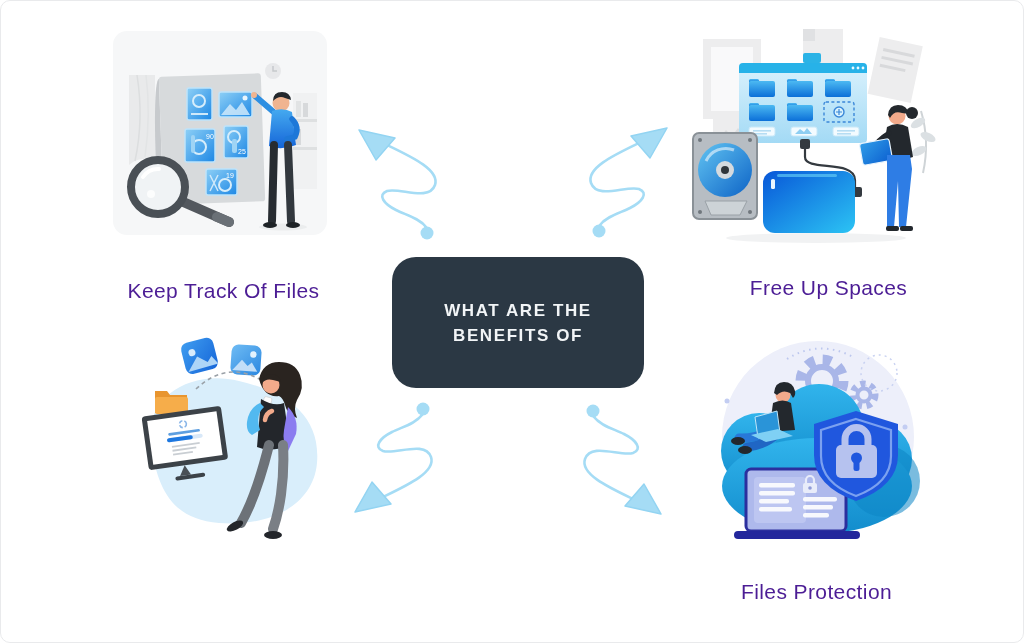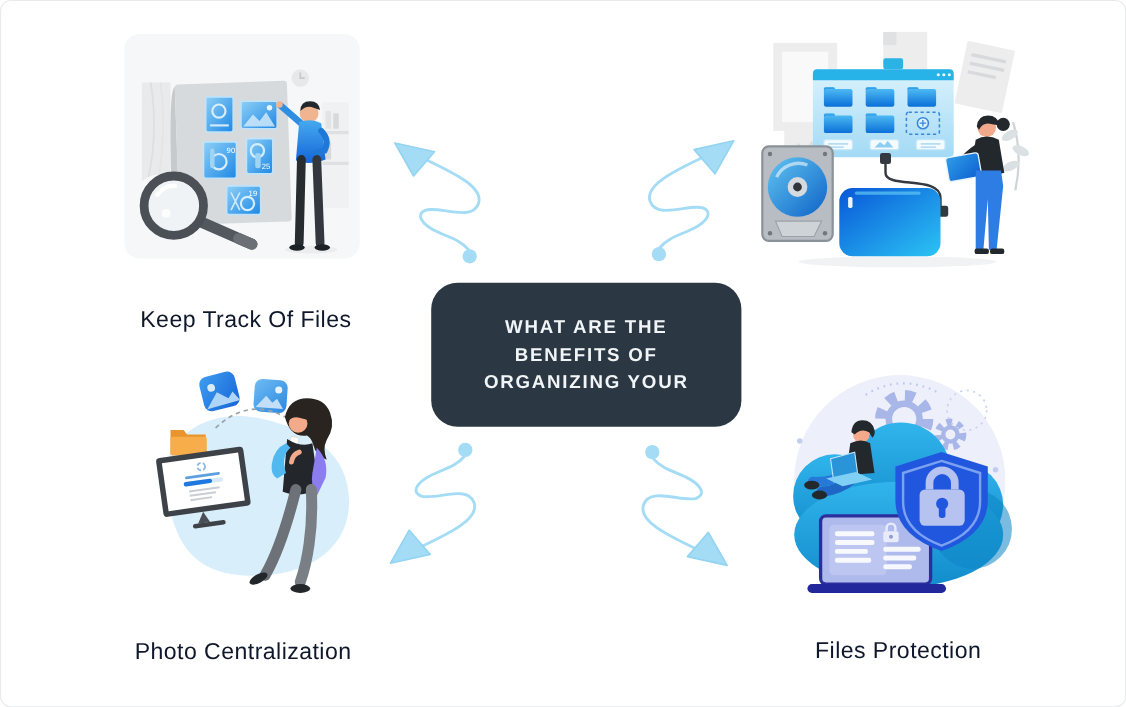--- a/index.html
+++ b/index.html
@@ -1,20 +1,20 @@
 <!DOCTYPE html>
 <html><head>
 <meta charset="utf-8">
 <style>
   html,body{margin:0;padding:0;background:#ffffff;font-family:"Liberation Sans",sans-serif;}
   .canvas{position:relative;width:1022px;height:641px;border:1px solid #e9eaec;border-radius:10px;
           background:#ffffff;overflow:hidden;}
-  .quad-label{position:absolute;text-align:center;color:#0f172a;font-size:21px;font-weight:500;
+  .quad-label{position:absolute;text-align:center;color:#4c1d95;font-size:21px;font-weight:500;
               letter-spacing:.4px;}
-  .title-box{position:absolute;left:391px;top:256px;width:282px;height:131px;background:#2b3844;
+  .title-box{position:absolute;left:391px;top:256px;width:252px;height:131px;background:#2b3844;
              border-radius:24px;display:flex;flex-direction:column;justify-content:center;
              align-items:center;}
   .title-line{color:#f2f5f7;font-size:17px;font-weight:700;letter-spacing:1.6px;line-height:25px;
               text-align:center;}
   .ill{position:absolute;}
   .arrow{position:absolute;width:120px;height:122px;}
   .arrow-tl{left:348px;top:122px;}
   .arrow-tr{left:556px;top:120px;transform:scaleX(-1);}
   .arrow-bl{left:344px;top:396px;transform:scaleY(-1);}
   .arrow-br{left:550px;top:398px;transform:scale(-1,-1);}
@@ -387,20 +387,19 @@
   <svg class="arrow arrow-bl" viewBox="0 0 120 122">
       <use href="#arrow-doodle"></use>
     </svg>
   <svg class="arrow arrow-br" viewBox="0 0 120 122">
       <use href="#arrow-doodle"></use>
     </svg>
 
   <div class="title-box">
     <div class="title-line">WHAT ARE THE</div>
     <div class="title-line">BENEFITS OF</div>
-    <div class="title-line">ORGANIZING YOUR</div>
   </div>
 
   <div class="quad-label" style="left:100px;top:278px;width:245px">Keep Track Of Files</div>
-  <div class="quad-label" style="left:96px;top:580px;width:248px">Photo Centralization</div>
+  <div class="quad-label" style="left:705px;top:275px;width:245px">Free Up Spaces</div>
   <div class="quad-label" style="left:693px;top:579px;width:245px">Files Protection</div>
 
 </div>
 
 </body></html>

